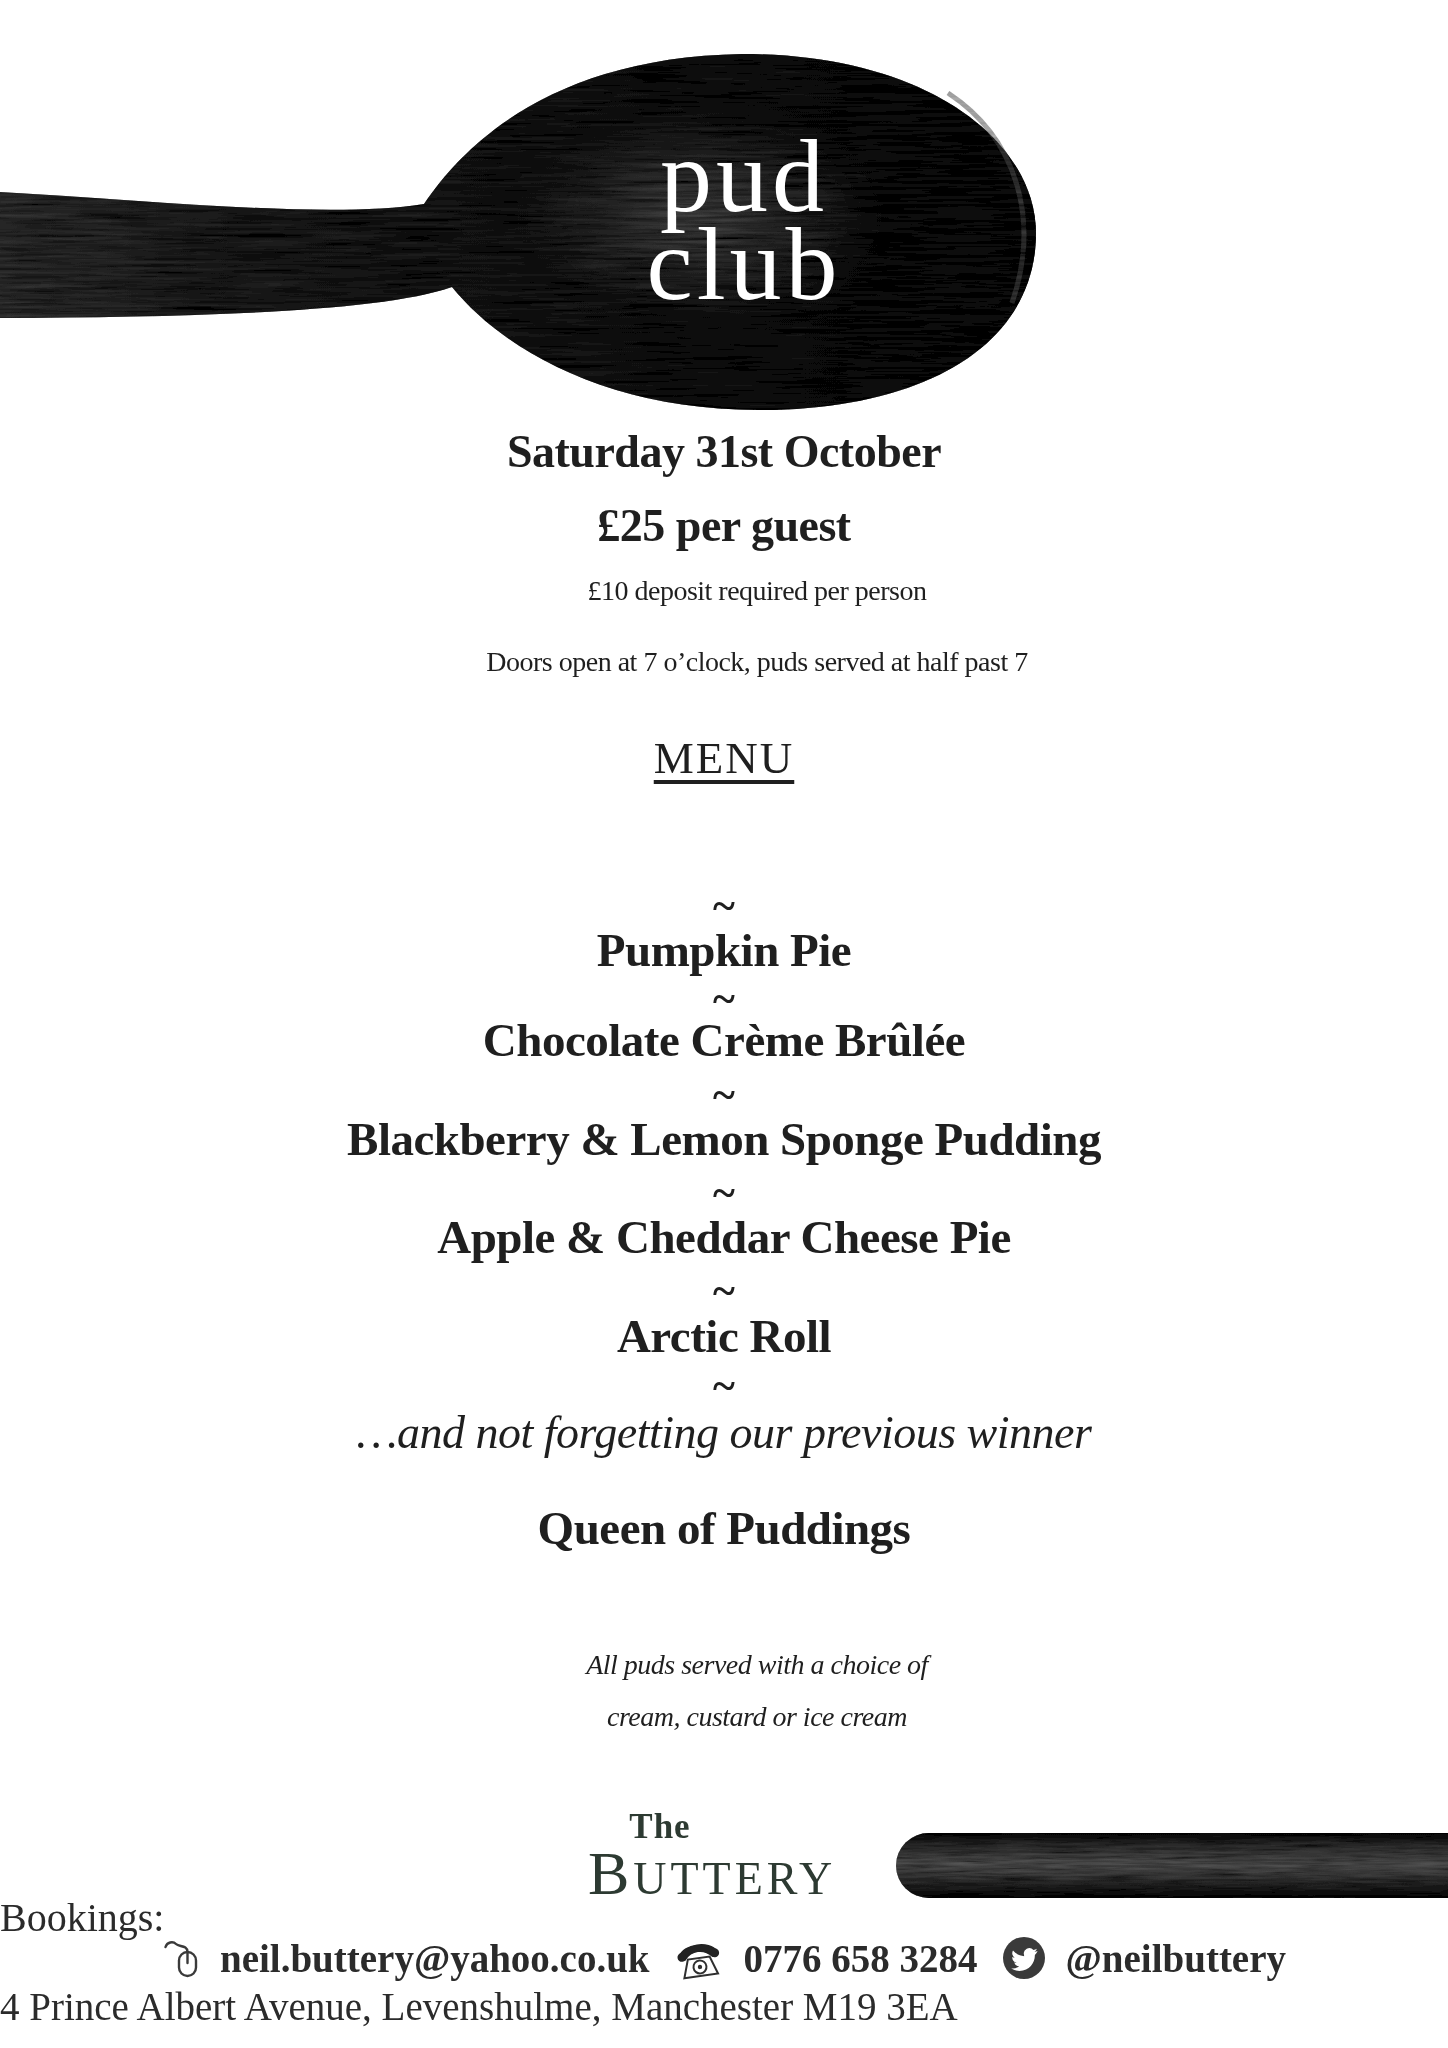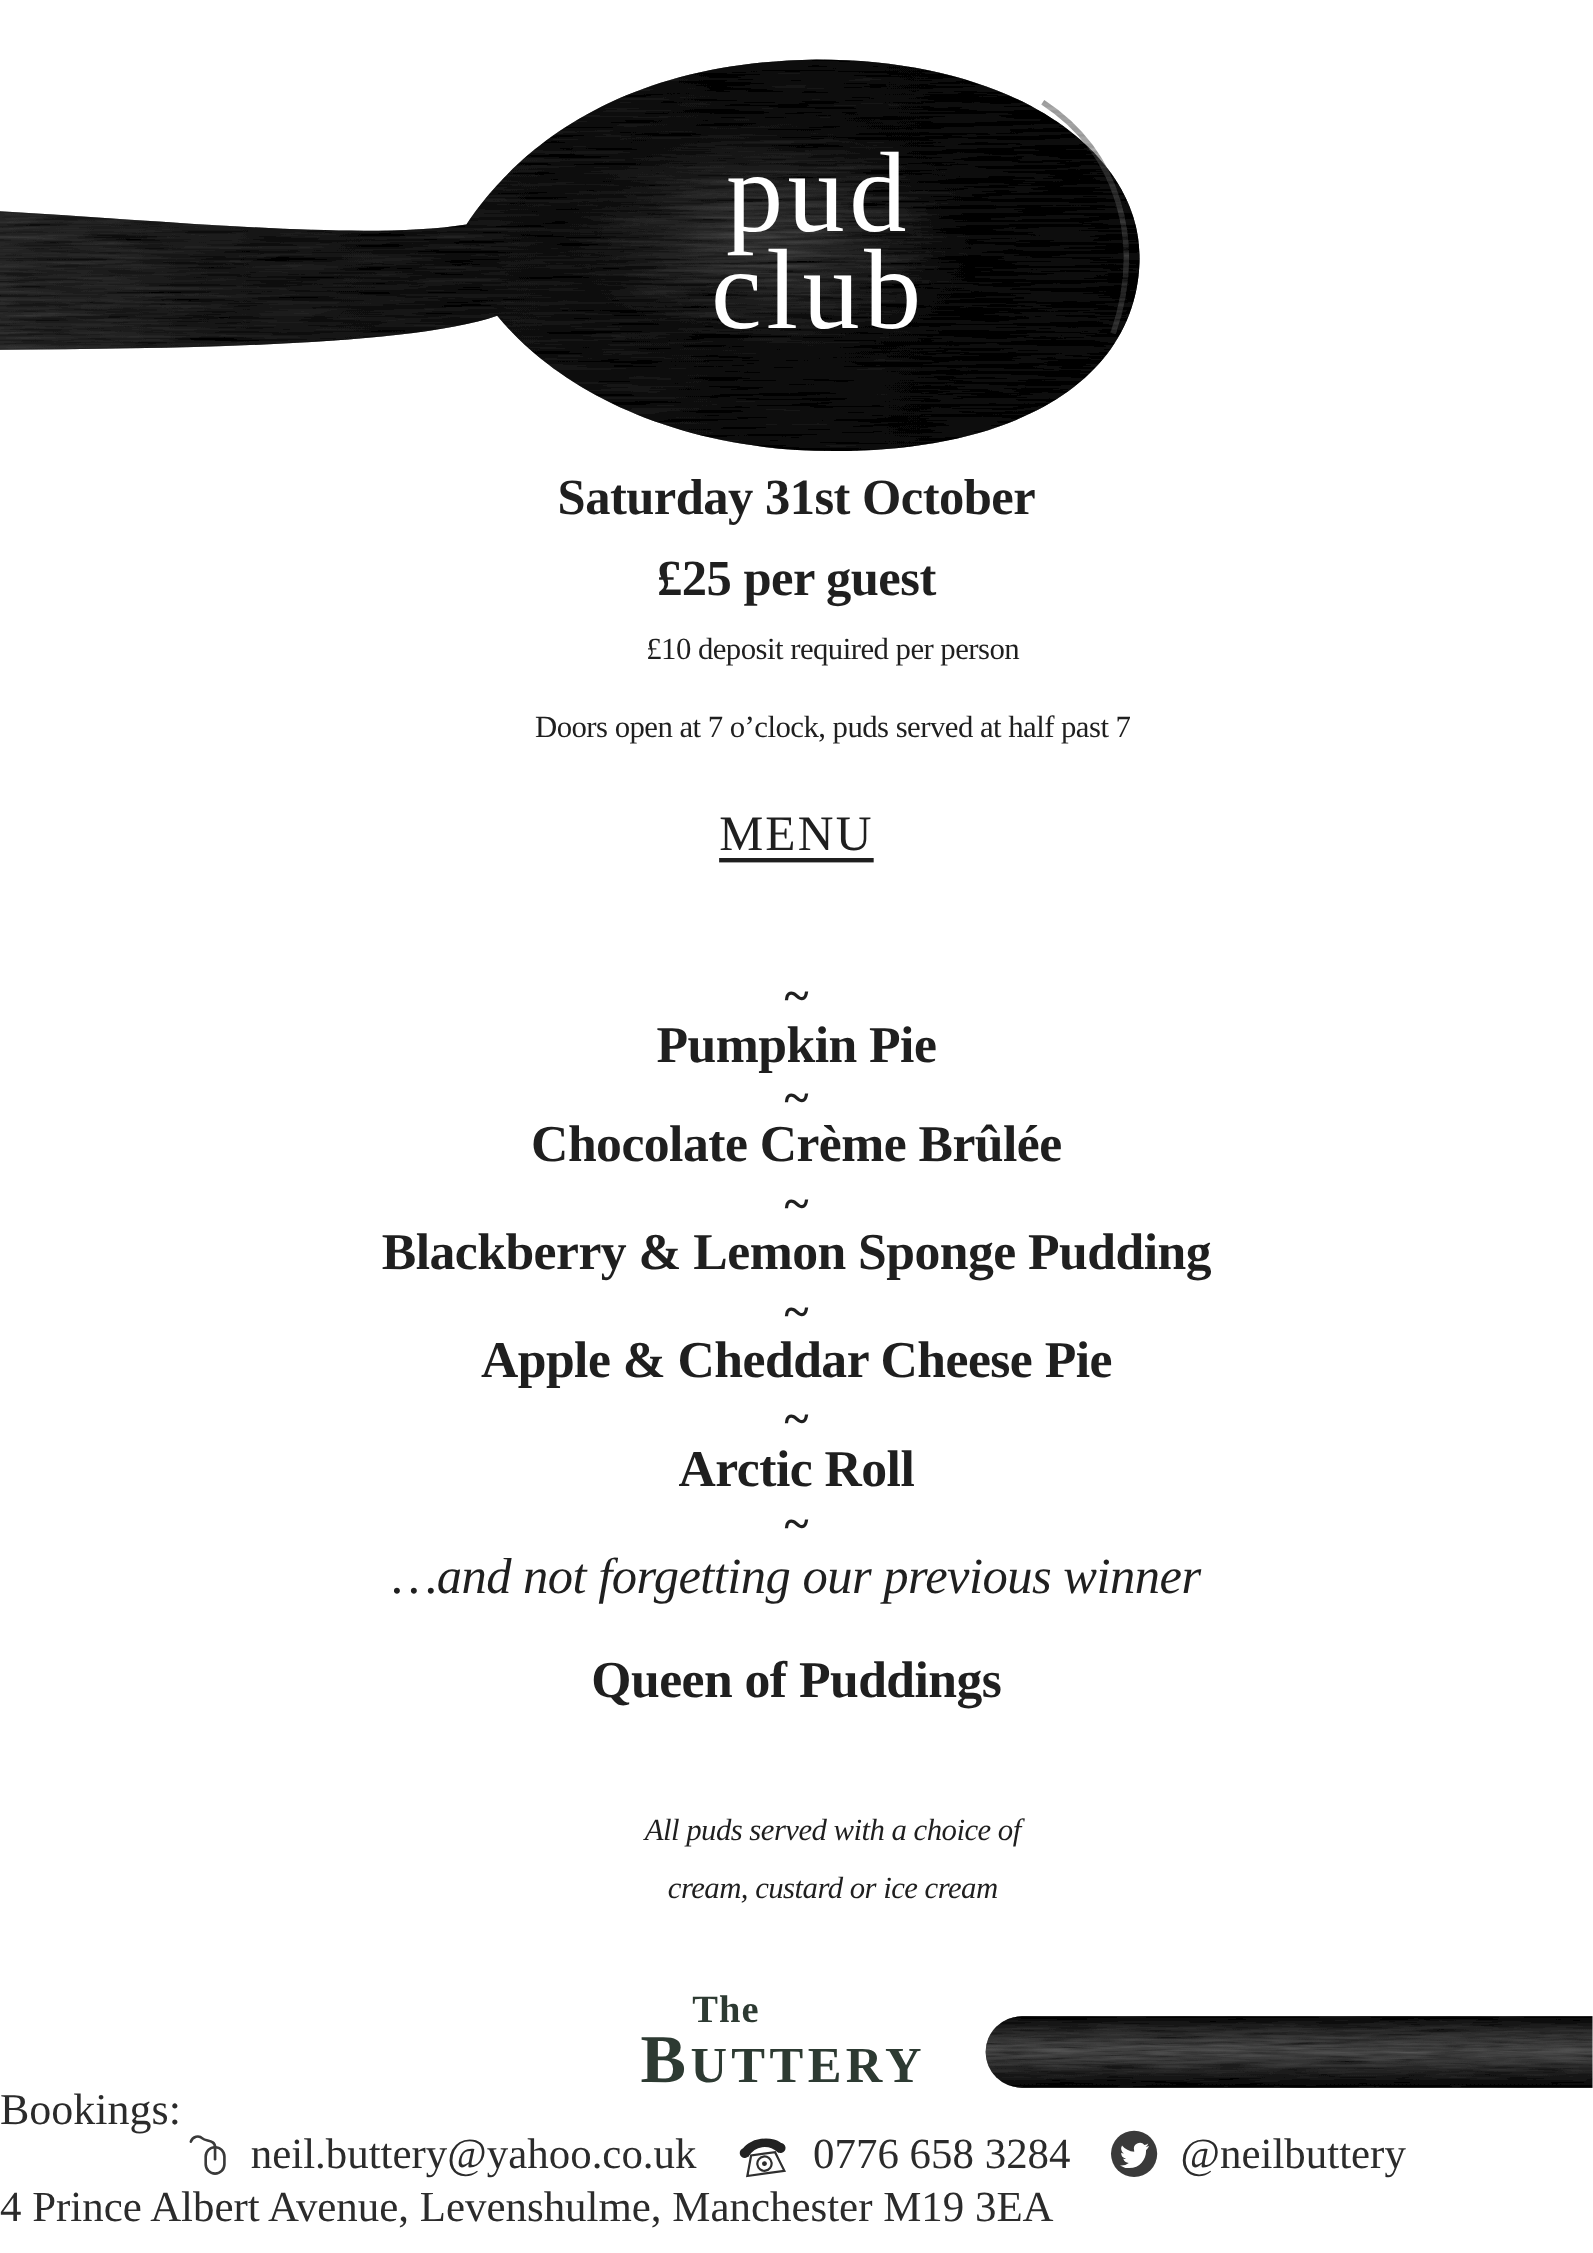--- a/index.html
+++ b/index.html
@@ -30,27 +30,27 @@
   .spoon-label{
     position:absolute;left:634px;top:108px;width:220px;
     text-align:center;color:#ffffff;line-height:0.9;
     letter-spacing:4px;
   }
   .spoon-label .l1,.spoon-label .l2{font-size:104px;display:block;}
   .spoon-label .l2{margin-top:-6px;}
   
   .brand{position:absolute;left:0;top:1788px;width:1424px;text-align:center;color:#2d3a32;}
   .brand-the{display:block;position:relative;left:-52px;font-size:35px;line-height:1;font-weight:bold;letter-spacing:1px;}
-  .brand-name{display:block;font-size:46px;line-height:1;margin-top:-2px;font-weight:bold;letter-spacing:4px;text-align:center;}
+  .brand-name{display:block;font-size:46px;line-height:1;margin-top:-2px;font-weight:normal;letter-spacing:4px;text-align:center;}
   .brand-name .cap{font-size:62px;}
   .footer-line{position:absolute;left:0;width:1448px;text-align:left;line-height:1;color:#2b2b2b;}
   .contact-row{
     position:absolute;left:0;top:1915px;width:1448px;
     display:flex;align-items:center;justify-content:center;
-    gap:36px;color:#2b2b2b;font-size:39px;line-height:1;
+    gap:24px;color:#2b2b2b;font-size:39px;line-height:1;font-weight:bold;
   }
   .contact-row .grp{display:flex;align-items:center;gap:20px;}
   .icon{display:inline-block;flex:0 0 auto;}
 </style>
 </head>
 <body>
 
 <div id="page">
 
   <svg class="abs" style="left:0;top:0;" width="1448" height="410" viewBox="0 0 1448 410" aria-hidden="true">

